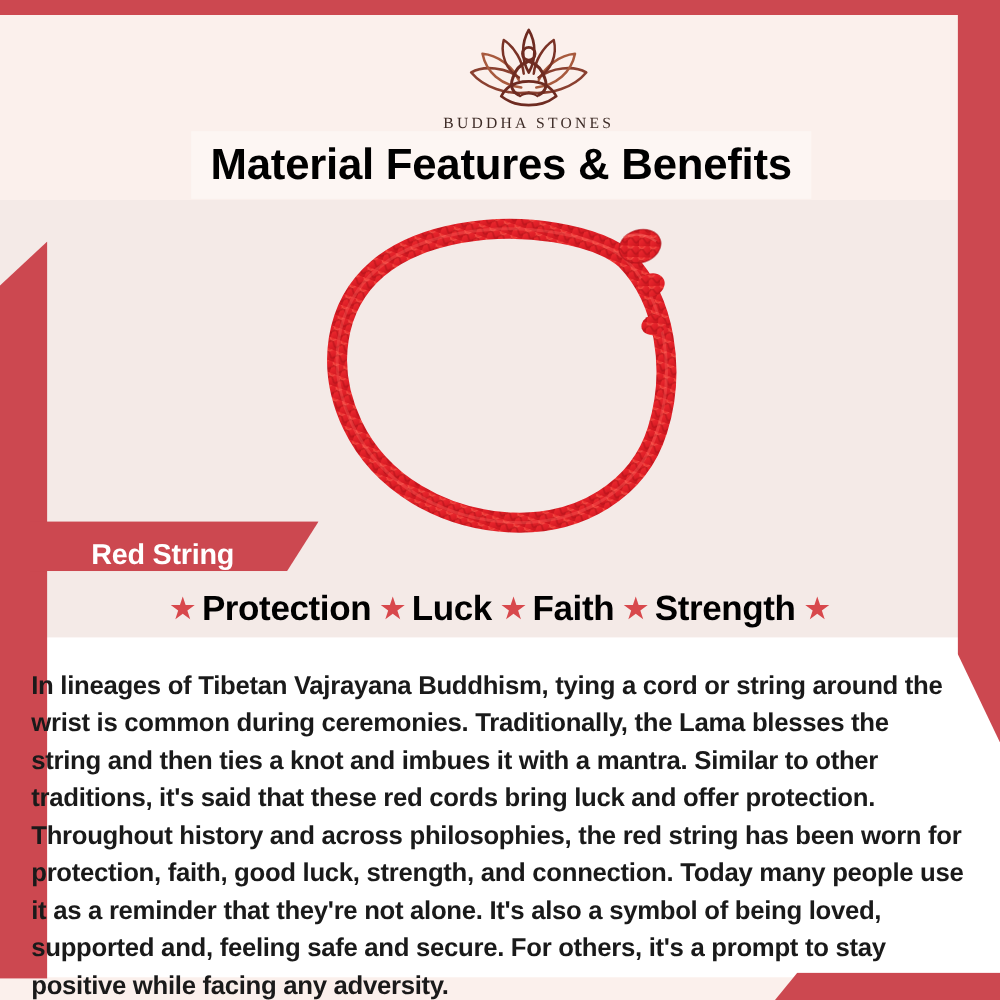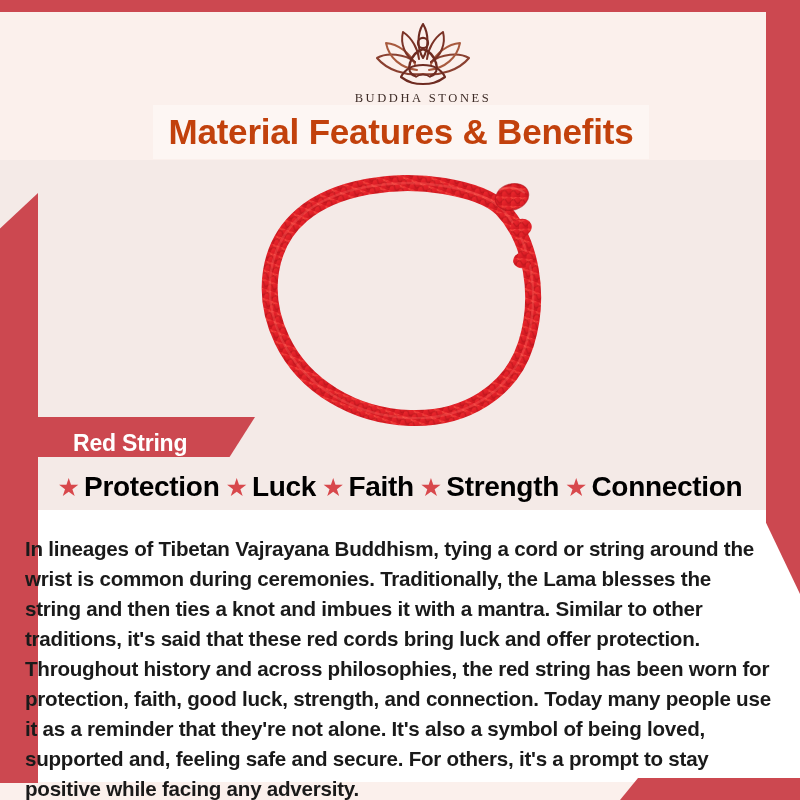--- a/index.html
+++ b/index.html
@@ -103,21 +103,21 @@
     left: 153px; top: 105px;
     width: 496px; height: 54px;
     background: #fdf6f3;
     display: flex;
     align-items: center;
     justify-content: center;
   }
   .title-text {
     font-size: 35px;
     font-weight: bold;
-    color: #c2410c;
+    color: #000000;
     letter-spacing: -0.2px;
     white-space: nowrap;
   }
 
   
   .product {
     position: absolute;
     left: 196px; top: 168px;
     width: 410px; height: 265px;
   }
@@ -290,19 +290,18 @@
     <span class="feature">
       <span class="feature-star">★</span>
       <span class="feature-label">Faith</span>
     </span>
     <span class="feature">
       <span class="feature-star">★</span>
       <span class="feature-label">Strength</span>
     </span>
     <span class="feature">
       <span class="feature-star">★</span>
-      <span class="feature-label">Connection</span>
     </span>
   </div>
 
   <p class="body-copy">In lineages of Tibetan Vajrayana Buddhism, tying a cord or string around the wrist is common during ceremonies. Traditionally, the Lama blesses the string and then ties a knot and imbues it with a mantra. Similar to other traditions, it's said that these red cords bring luck and offer protection. Throughout history and across philosophies, the red string has been worn for protection, faith, good luck, strength, and connection. Today many people use it as a reminder that they're not alone. It's also a symbol of being loved, supported and, feeling safe and secure. For others, it's a prompt to stay positive while facing any adversity.</p>
 
 </div>
 
 </body></html>

